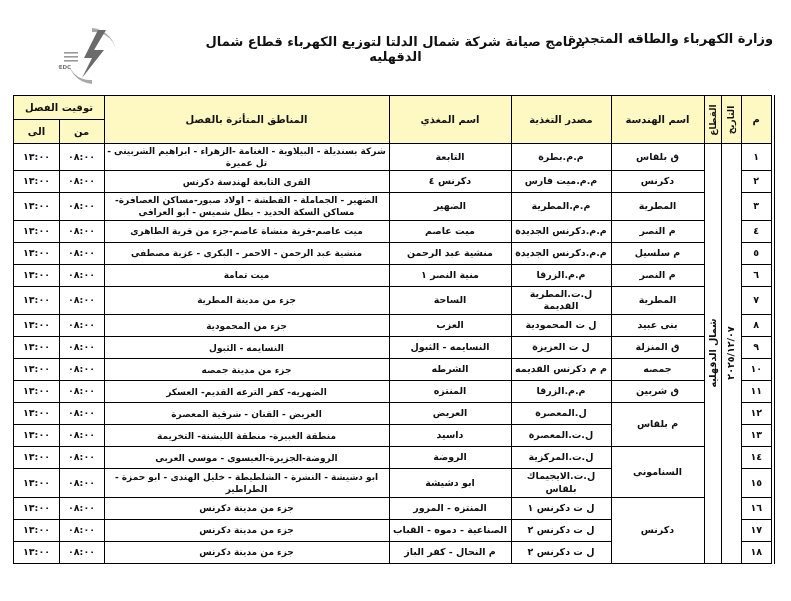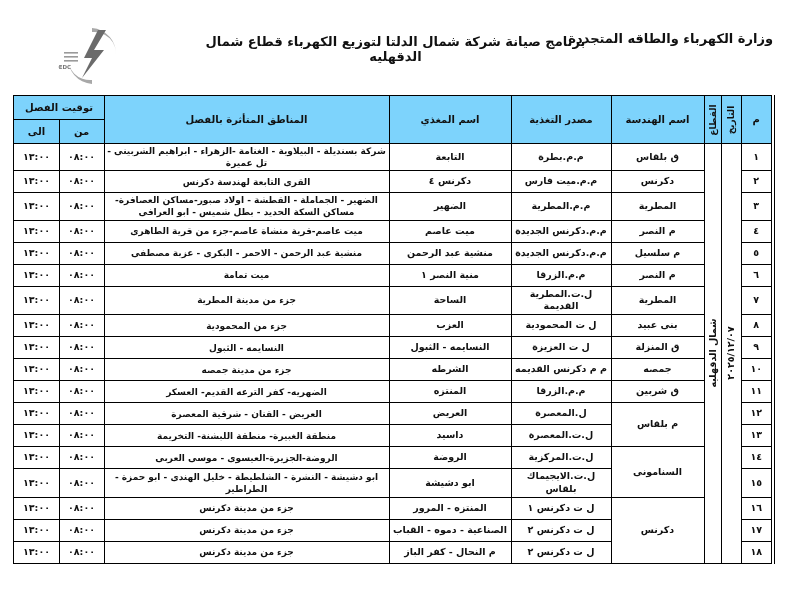--- a/index.html
+++ b/index.html
@@ -23,21 +23,21 @@
     border-collapse:collapse; table-layout:fixed;
     width:759px;
     font-size:9.5px; font-weight:bold;
     border:1.5px solid #000;
     border-right:4px double #000;
   }
   table.schedule th, table.schedule td {
     border:1px solid #000; text-align:center; vertical-align:middle;
     padding:1px 2px; overflow:hidden; line-height:1.35;
   }
-  table.schedule th { font-size:10px; height:24px; background:#7dd3fc; }
+  table.schedule th { font-size:10px; height:24px; background:#fef9c3; }
   table.schedule td { height:22px; }
   col.c-num    { width:32px; }
   col.c-date   { width:20px; }
   col.c-sector { width:17px; }
   col.c-eng    { width:93px; }
   col.c-src    { width:100px; }
   col.c-feed   { width:122px; }
   col.c-areas  { width:285px; }
   col.c-from   { width:45px; }
   col.c-to     { width:45px; }

